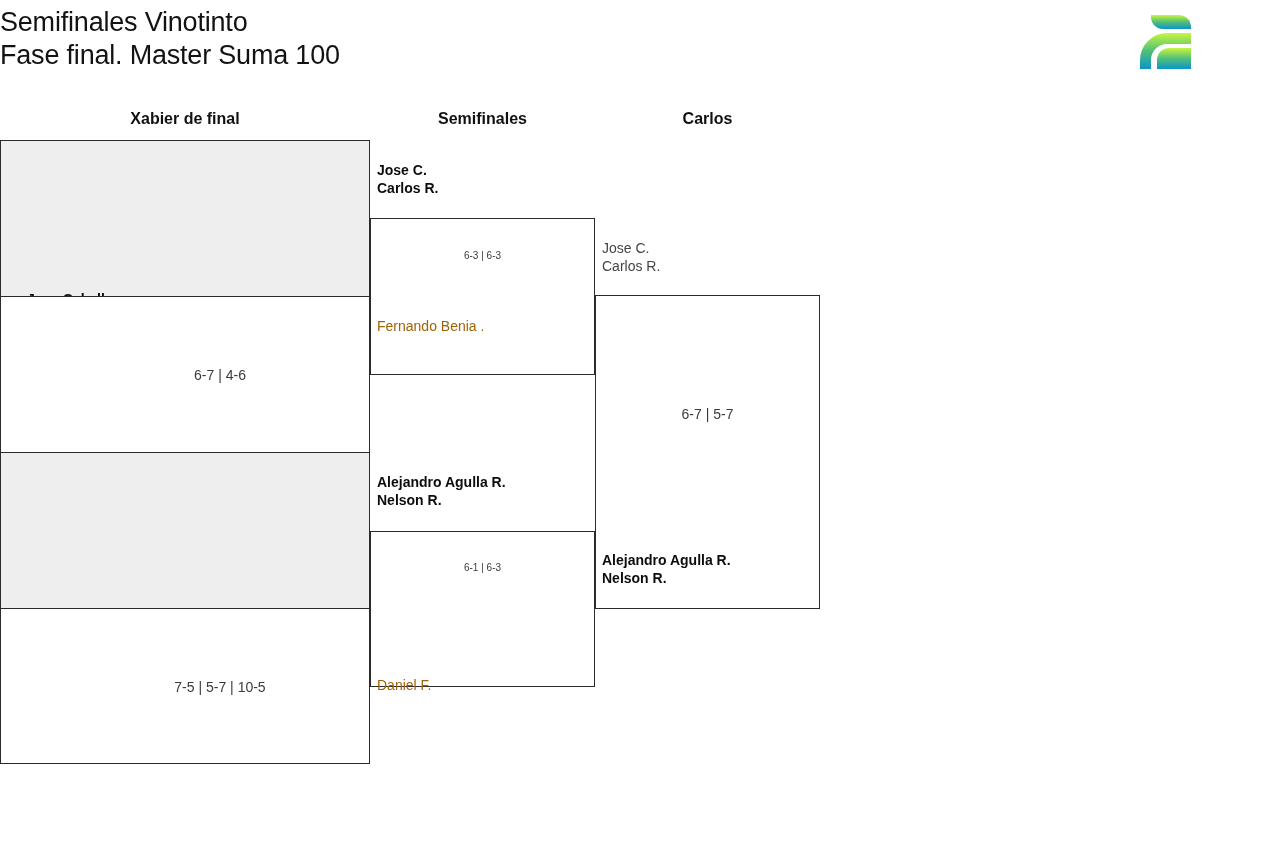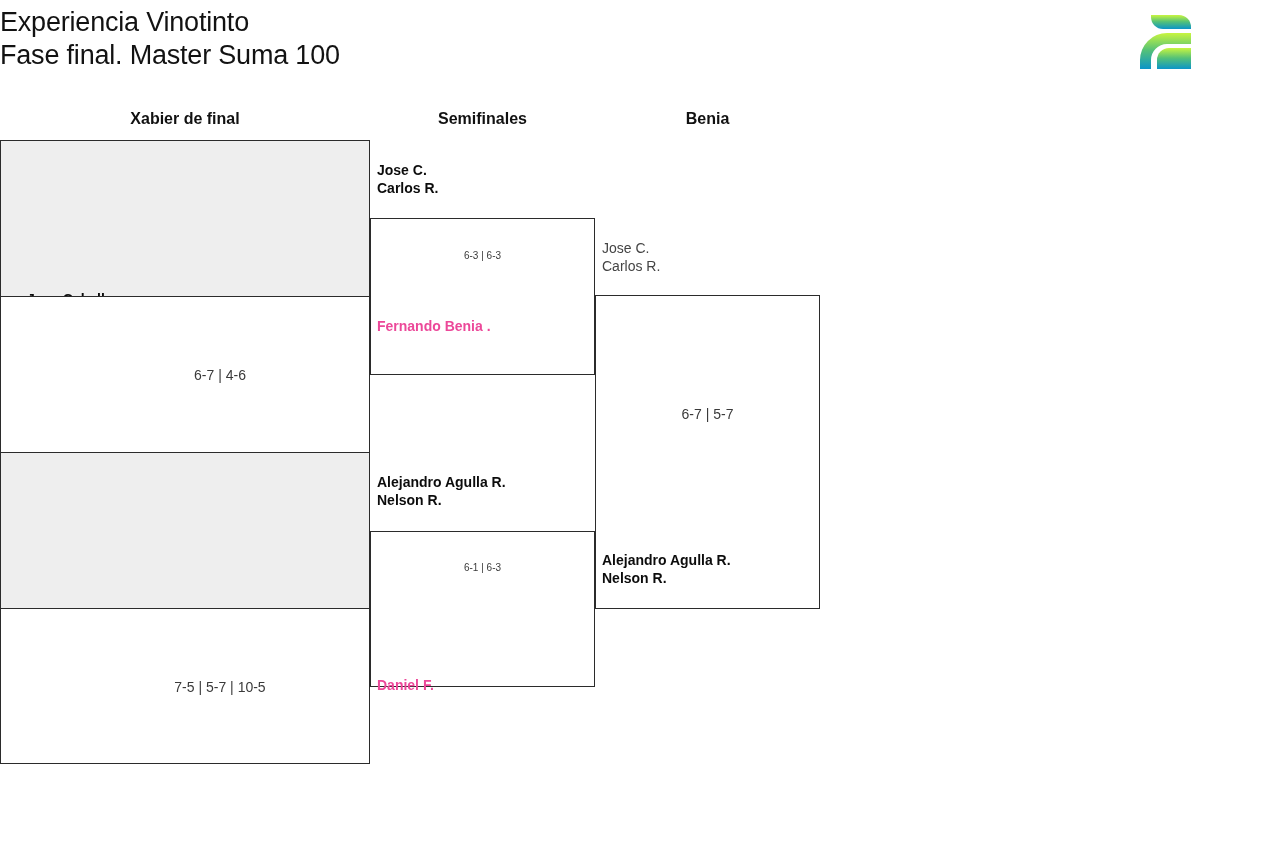--- a/index.html
+++ b/index.html
@@ -91,21 +91,21 @@
     border:1px solid #2b2b2b;
     background:#ffffff;
   }
   .sf-name{
     position:absolute;
     left:7px;right:4px;
     font-size:14px;
     line-height:18px;
   }
   .sf-name.winner{color:#0c0c0c;font-weight:700;}
-  .sf-name.loser{color:#ec4899;font-weight:700;}
+  .sf-name.loser{color:#a16207;font-weight:400;}
   .sf-name .pl{white-space:nowrap;}
   .sf-score{
     position:absolute;
     left:370px;width:225px;
     text-align:center;
     font-size:10px;
     color:#3a3a3a;
   }
 
   
@@ -132,21 +132,21 @@
     font-size:14px;
     color:#3a3a3a;
   }
 </style>
 </head>
 <body>
 
 <div id="header">
 
   <div id="title-block">
-    <div class="title-line">Experiencia Vinotinto</div>
+    <div class="title-line">Semifinales Vinotinto</div>
     <div class="title-line">Fase final. Master Suma 100</div>
   </div>
 
   <div id="logo">
     <svg width="62" height="62" viewBox="0 0 62 62" xmlns="http://www.w3.org/2000/svg">
       <defs>
         <linearGradient id="lg" x1="0" y1="0" x2="0" y2="1">
           <stop offset="0%" stop-color="#c8f53f"></stop>
           <stop offset="48%" stop-color="#54c178"></stop>
           <stop offset="100%" stop-color="#0b95c8"></stop>
@@ -157,21 +157,21 @@
 
       <path d="M54 22 v11 H30 a16 16 0 0 0 -16 16 v9 H3 v-9 a27 27 0 0 1 27 -27 z" fill="url(#lg)"></path>
 
       <path d="M54 37 v21 H20 v-9 a12 12 0 0 1 12 -12 z" fill="url(#lg)"></path>
     </svg>
   </div>
 </div>
 
 <div class="round-header" id="rh-0">Xabier de final</div>
 <div class="round-header" id="rh-1">Semifinales</div>
-<div class="round-header" id="rh-2">Benia</div>
+<div class="round-header" id="rh-2">Carlos</div>
 
 <div id="bracket">
 
   <div class="qf-cell shaded" style="top:140px;height:156px;">
     <div class="seed-num" style="top:158px;">1</div>
     <div class="player-lines winner" style="top:149px;">
       <div class="pl">Jose Cabello</div>
       <div class="pl">Carlos Rodriguez</div>
     </div>
     <div class="seed-num" style="top:262px;">2</div>

